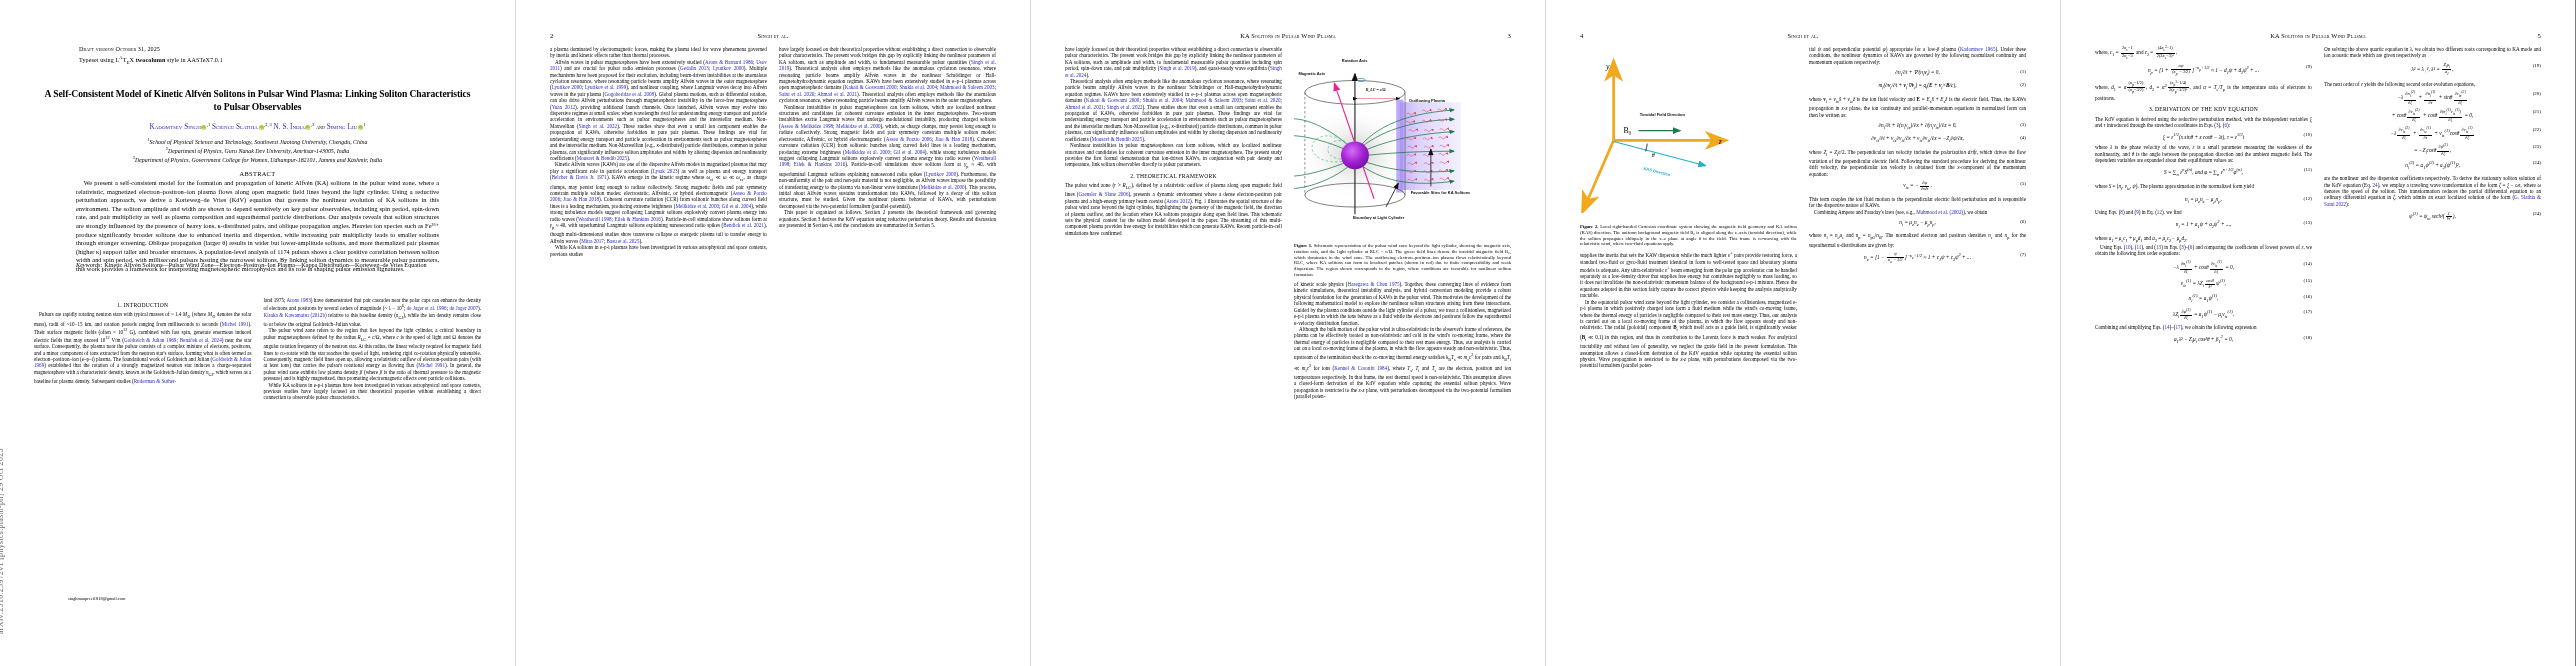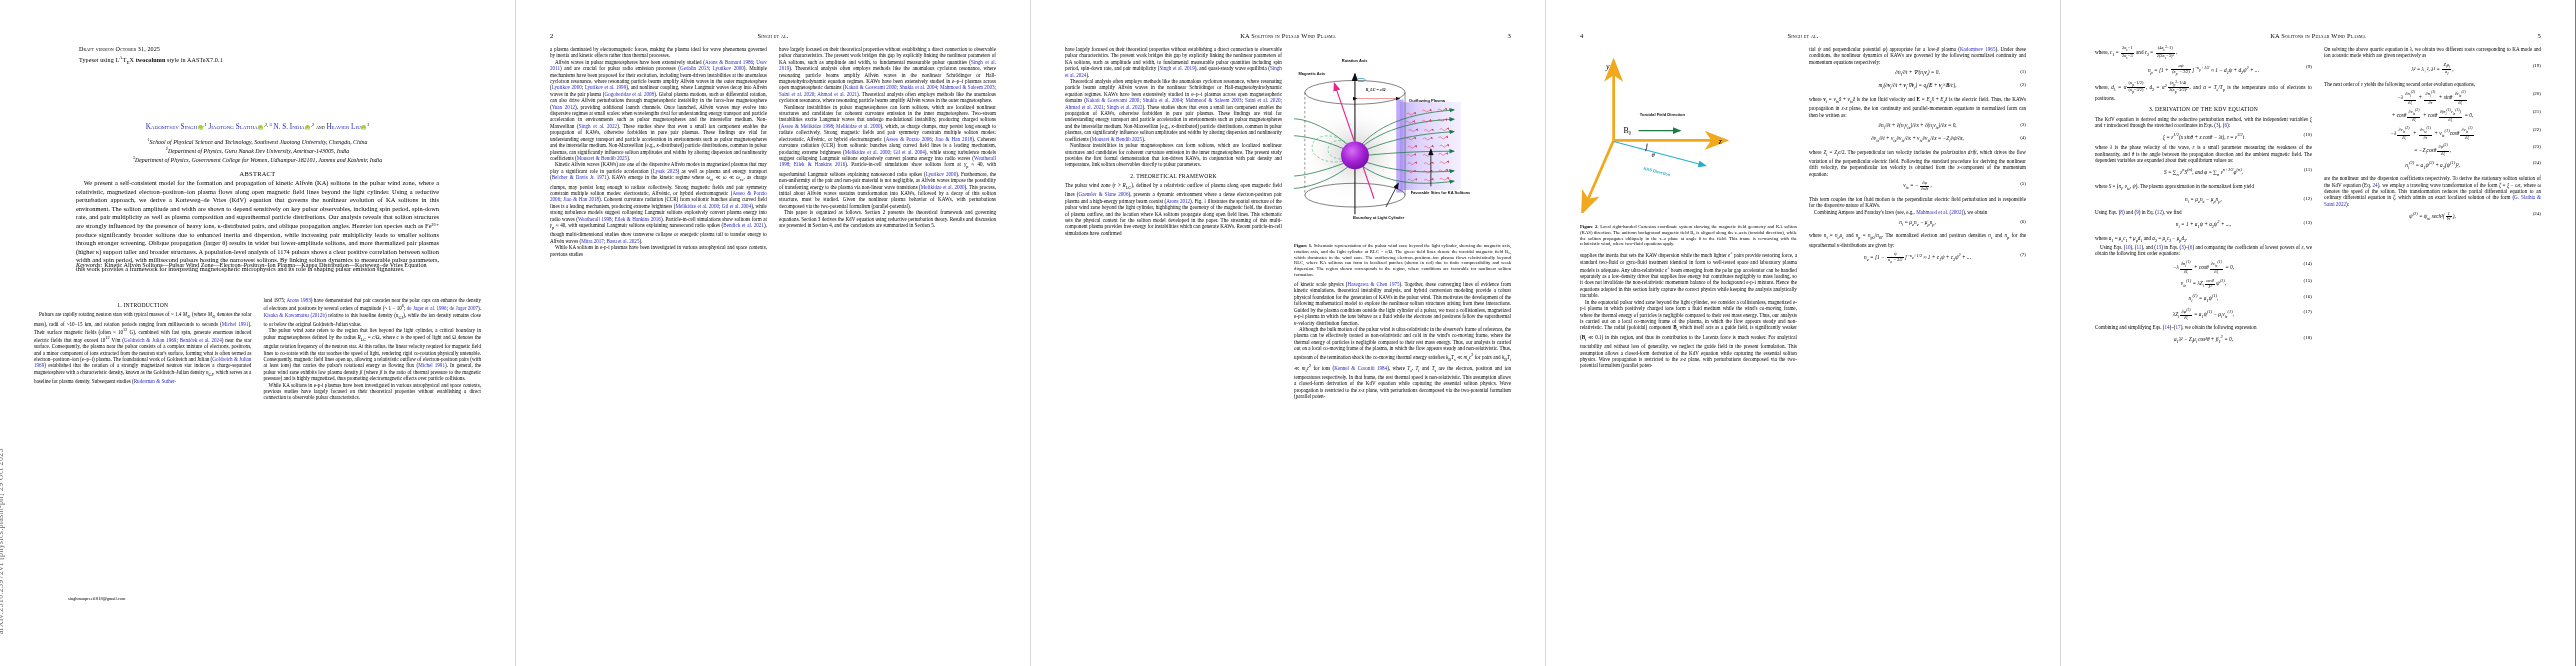--- a/index.html
+++ b/index.html
@@ -206,27 +206,28 @@
 
   <div class="arxiv-stamp">
     <span>arXiv:2510.25972v1  [physics.plasm-ph]  29 Oct 2025</span>
   </div>
 
   <div class="draftline">
     <div>Draft version October 31, 2025</div>
     <div class="l2">Typeset using L<sup style="font-size:4.4px;">A</sup>T<sub style="font-size:5px;">E</sub>X <b>twocolumn</b> style in AASTeX7.0.1</div>
   </div>
 
+  <div class="paper-title">A Self-Consistent Model of Kinetic Alfvén Solitons in Pulsar Wind Plasma: Linking Soliton Characteristics to Pulsar Observables</div>
 
   <div class="authors">
     <span><span>Kadomtsev Singh</span><span class="orcid"></span><sup>,1</sup></span>
-    <span> <span>Jiaotong Slathia</span><span class="orcid"></span><sup>,2, 3</sup></span>
+    <span> <span>Science Slathia</span><span class="orcid"></span><sup>,2, 3</sup></span>
     <span> <span>N. S. India</span><span class="orcid"></span><sup>,2</sup></span>
     <span class="and">and</span>
-    <span> <span>Heavier Liu</span><span class="orcid"></span><sup>1</sup></span>
+    <span> <span>Siming Liu</span><span class="orcid"></span><sup>1</sup></span>
   </div>
 
   <div class="affil" style="top:136px;"><sup>1</sup><span>School of Physical Science and Technology, Southwest Jiaotong University, Chengdu, China</span></div>
   <div class="affil" style="top:145px;"><sup>2</sup><span>Department of Physics, Guru Nanak Dev University, Amritsar-143005, India</span></div>
   <div class="affil" style="top:154px;"><sup>3</sup><span>Department of Physics, Government College for Women, Udhampur-182101, Jammu and Kashmir, India</span></div>
 
   <div class="abstract-head">ABSTRACT</div>
   <div class="abstract-body">We present a self-consistent model for the formation and propagation of kinetic Alfvén (KA) solitons in the pulsar wind zone, where a relativistic, magnetized electron–positron–ion plasma flows along open magnetic field lines beyond the light cylinder. Using a reductive perturbation approach, we derive a Korteweg–de Vries (KdV) equation that governs the nonlinear evolution of KA solitons in this environment. The soliton amplitude and width are shown to depend sensitively on key pulsar observables, including spin period, spin-down rate, and pair multiplicity as well as plasma composition and suprathermal particle distributions. Our analysis reveals that soliton structures are strongly influenced by the presence of heavy ions, κ-distributed pairs, and oblique propagation angles. Heavier ion species such as Fe²⁶⁺ produce significantly broader solitons due to enhanced inertia and dispersion, while increasing pair multiplicity leads to smaller solitons through stronger screening. Oblique propagation (larger θ) results in wider but lower-amplitude solitons, and more thermalized pair plasmas (higher κ) support taller and broader structures. A population-level analysis of 1174 pulsars shows a clear positive correlation between soliton width and spin period, with millisecond pulsars hosting the narrowest solitons. By linking soliton dynamics to measurable pulsar parameters, this work provides a framework for interpreting magnetospheric microphysics and its role in shaping pulsar emission signatures.</div>
 
   <div class="keywords">

